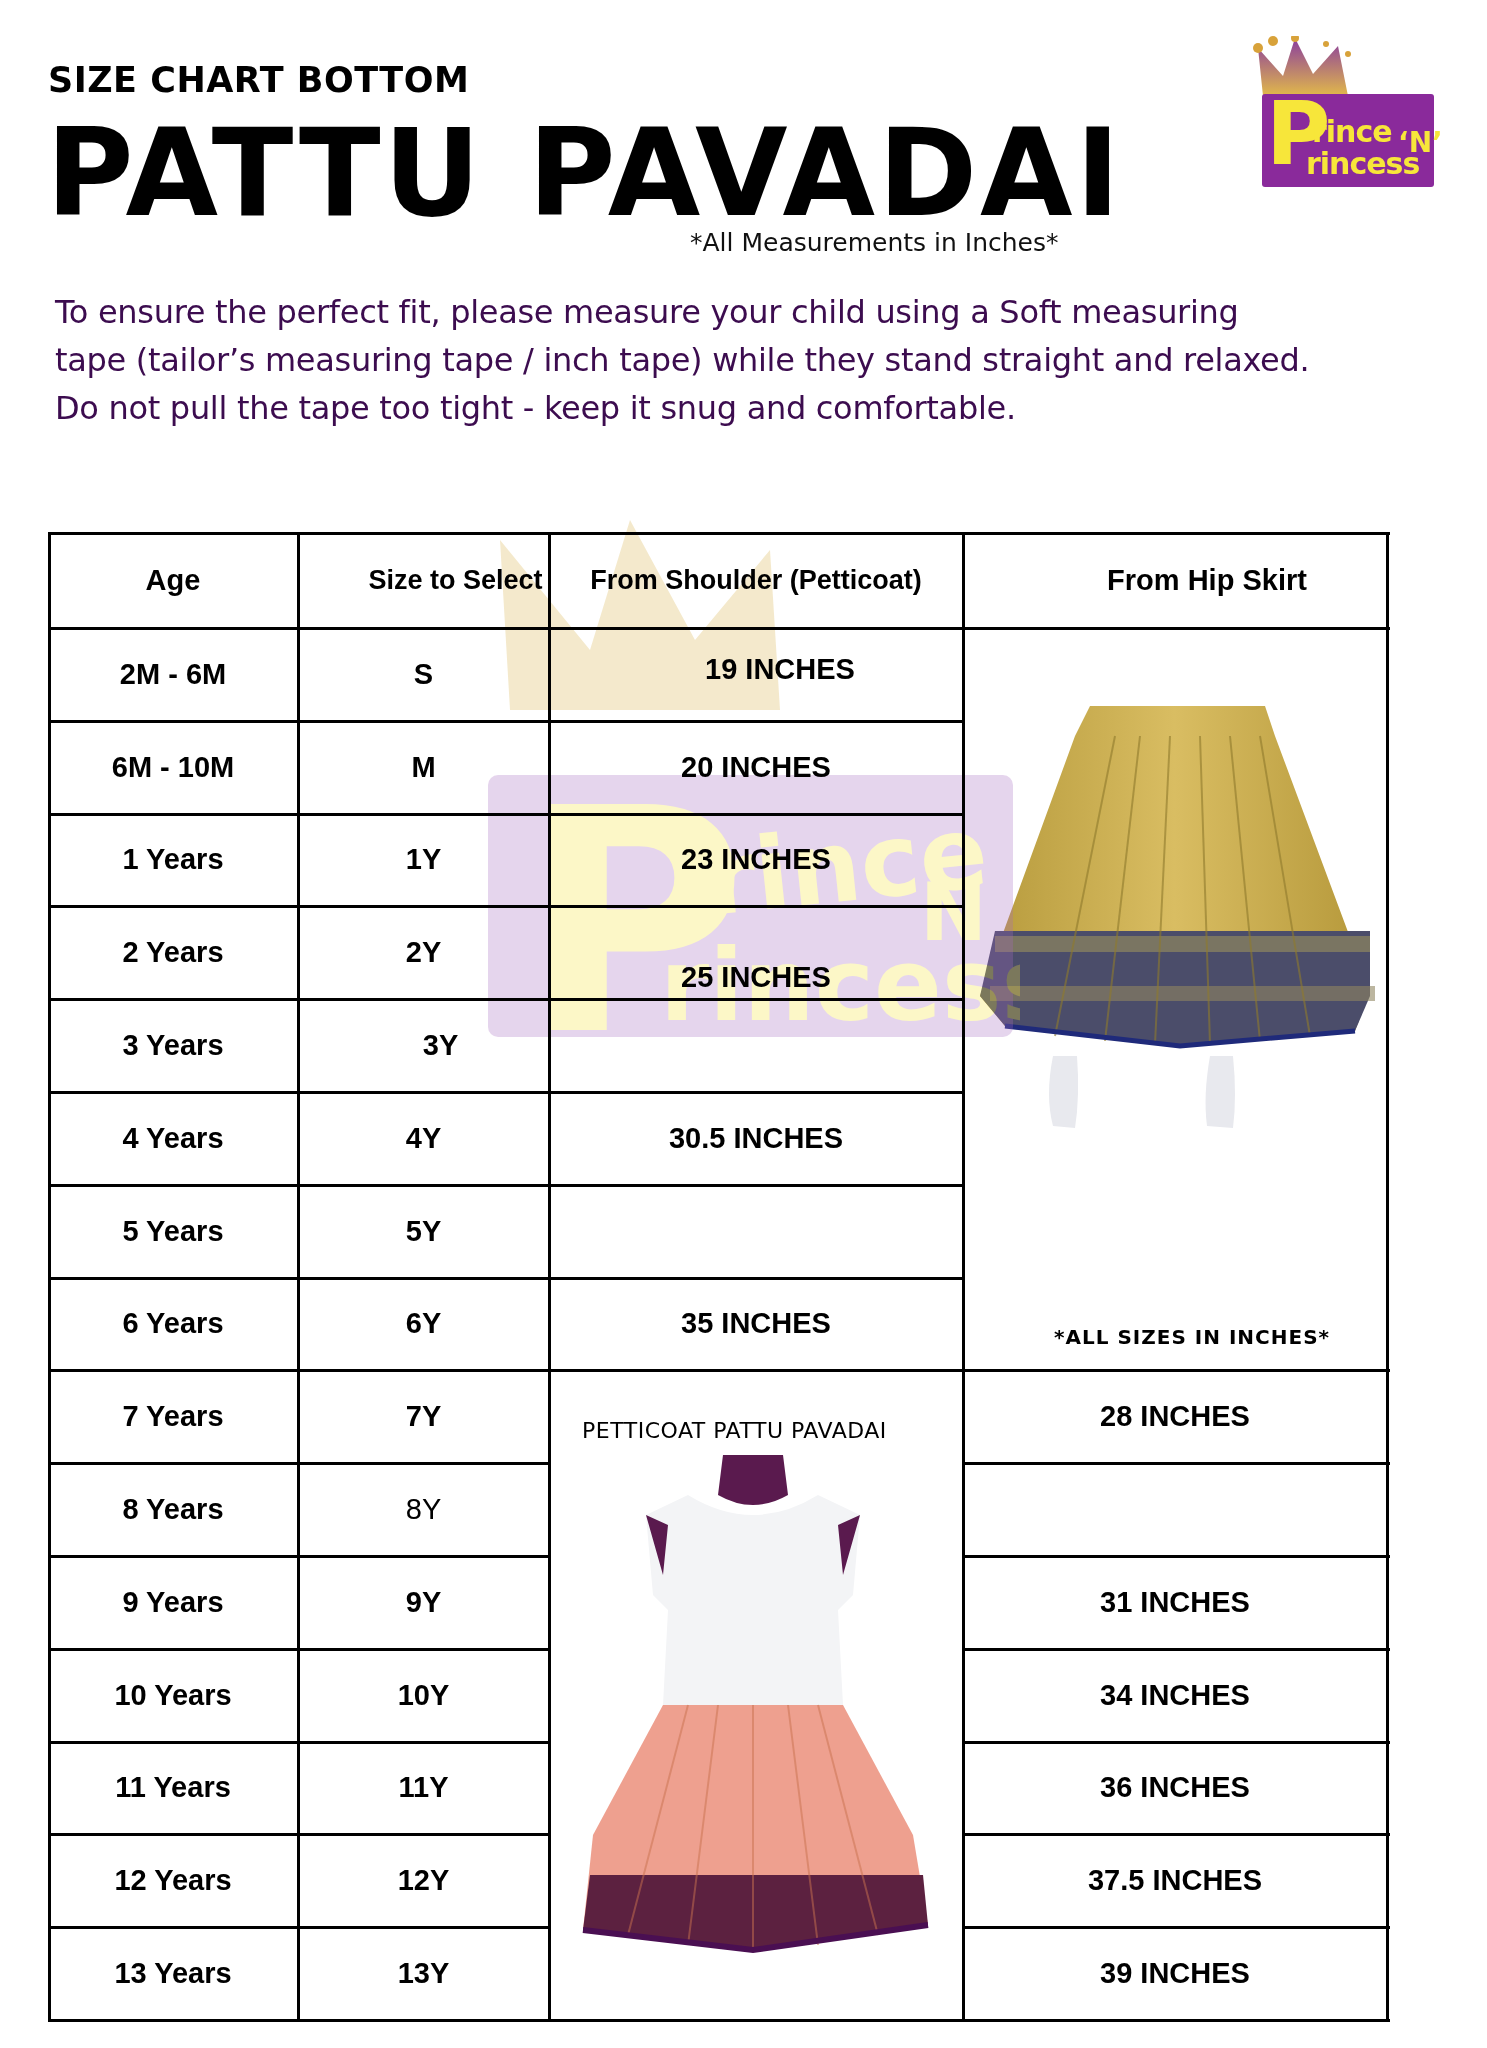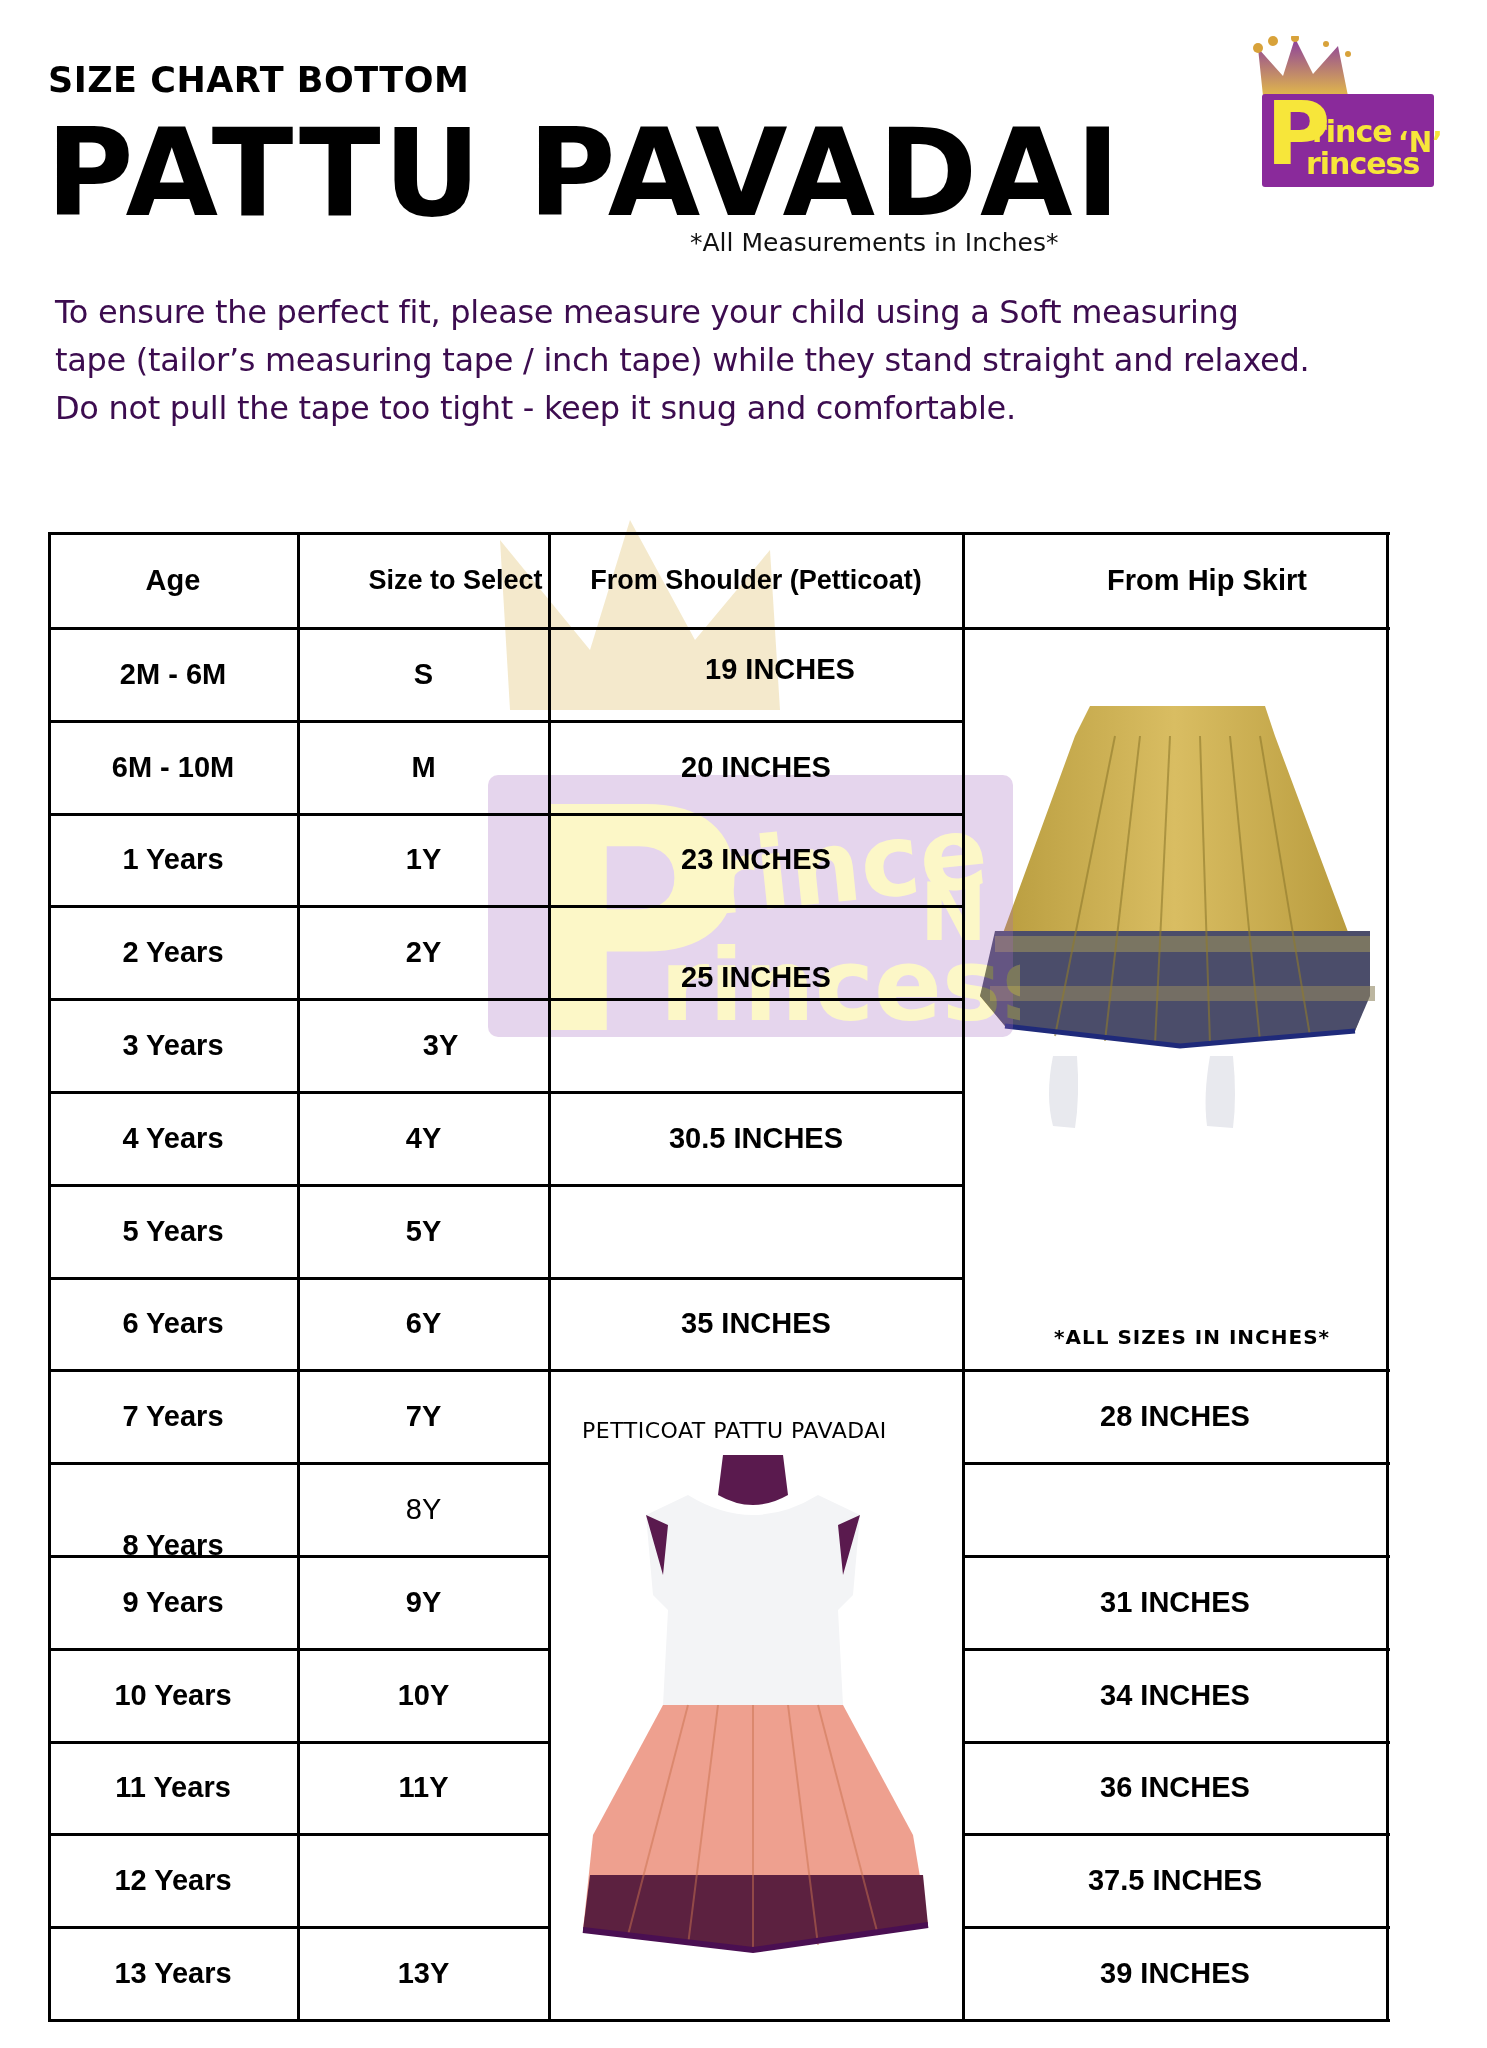--- a/index.html
+++ b/index.html
@@ -106,32 +106,33 @@
     <div class="cell" style="left: 250px; top: 559px; width: 251px; height: 92.8px;">4Y</div>
     <div class="cell" style="left: 501px; top: 559px; width: 414px; height: 92.8px;">30.5 INCHES</div>
     <div class="cell" style="left: 0px; top: 651.8px; width: 250px; height: 92.8px;">5 Years</div>
     <div class="cell" style="left: 250px; top: 651.8px; width: 251px; height: 92.8px;">5Y</div>
     <div class="cell" style="left: 0px; top: 744.6px; width: 250px; height: 92.8px;">6 Years</div>
     <div class="cell" style="left: 250px; top: 744.6px; width: 251px; height: 92.8px;">6Y</div>
     <div class="cell" style="left: 501px; top: 744.6px; width: 414px; height: 92.8px;">35 INCHES</div>
     <div class="cell" style="left: 0px; top: 837.4px; width: 250px; height: 92.8px;">7 Years</div>
     <div class="cell" style="left: 250px; top: 837.4px; width: 251px; height: 92.8px;">7Y</div>
     <div class="cell" style="left: 915px; top: 837.4px; width: 424px; height: 92.8px;">28 INCHES</div>
-    <div class="cell" style="left: 0px; top: 930.2px; width: 250px; height: 92.8px; margin-top: 36px;">8 Years</div>
+    <div class="cell" style="left: 0px; top: 930.2px; width: 250px; height: 92.8px;">8 Years</div>
     <div class="cell thin" style="left: 250px; top: 930.2px; width: 251px; height: 92.8px;">8Y</div>
     <div class="cell" style="left: 0px; top: 1023px; width: 250px; height: 92.8px;">9 Years</div>
     <div class="cell" style="left: 250px; top: 1023px; width: 251px; height: 92.8px;">9Y</div>
     <div class="cell" style="left: 915px; top: 1023px; width: 424px; height: 92.8px;">31 INCHES</div>
     <div class="cell" style="left: 0px; top: 1115.8px; width: 250px; height: 92.8px;">10 Years</div>
     <div class="cell" style="left: 250px; top: 1115.8px; width: 251px; height: 92.8px;">10Y</div>
     <div class="cell" style="left: 915px; top: 1115.8px; width: 424px; height: 92.8px;">34 INCHES</div>
     <div class="cell" style="left: 0px; top: 1208.6px; width: 250px; height: 92.8px;">11 Years</div>
     <div class="cell" style="left: 250px; top: 1208.6px; width: 251px; height: 92.8px;">11Y</div>
     <div class="cell" style="left: 915px; top: 1208.6px; width: 424px; height: 92.8px;">36 INCHES</div>
     <div class="cell" style="left: 0px; top: 1301.4px; width: 250px; height: 92.8px;">12 Years</div>
+    <div class="cell" style="left: 250px; top: 1301.4px; width: 251px; height: 92.8px;">12Y</div>
     <div class="cell" style="left: 915px; top: 1301.4px; width: 424px; height: 92.8px;">37.5 INCHES</div>
     <div class="cell" style="left: 0px; top: 1394.2px; width: 250px; height: 92.8px;">13 Years</div>
     <div class="cell" style="left: 250px; top: 1394.2px; width: 251px; height: 92.8px;">13Y</div>
     <div class="cell" style="left: 915px; top: 1394.2px; width: 424px; height: 92.8px;">39 INCHES</div>
     <div class="hline" style="left: 0px; width: 1342px; top: -1px;"></div>
     <div class="hline" style="left: 0px; width: 1342px; top: 94px;"></div>
     <div class="hline" style="left: 0px; width: 915px; top: 186.8px;"></div>
     <div class="hline" style="left: 0px; width: 915px; top: 279.6px;"></div>
     <div class="hline" style="left: 0px; width: 915px; top: 372.4px;"></div>
     <div class="hline" style="left: 0px; width: 915px; top: 465.2px;"></div>

